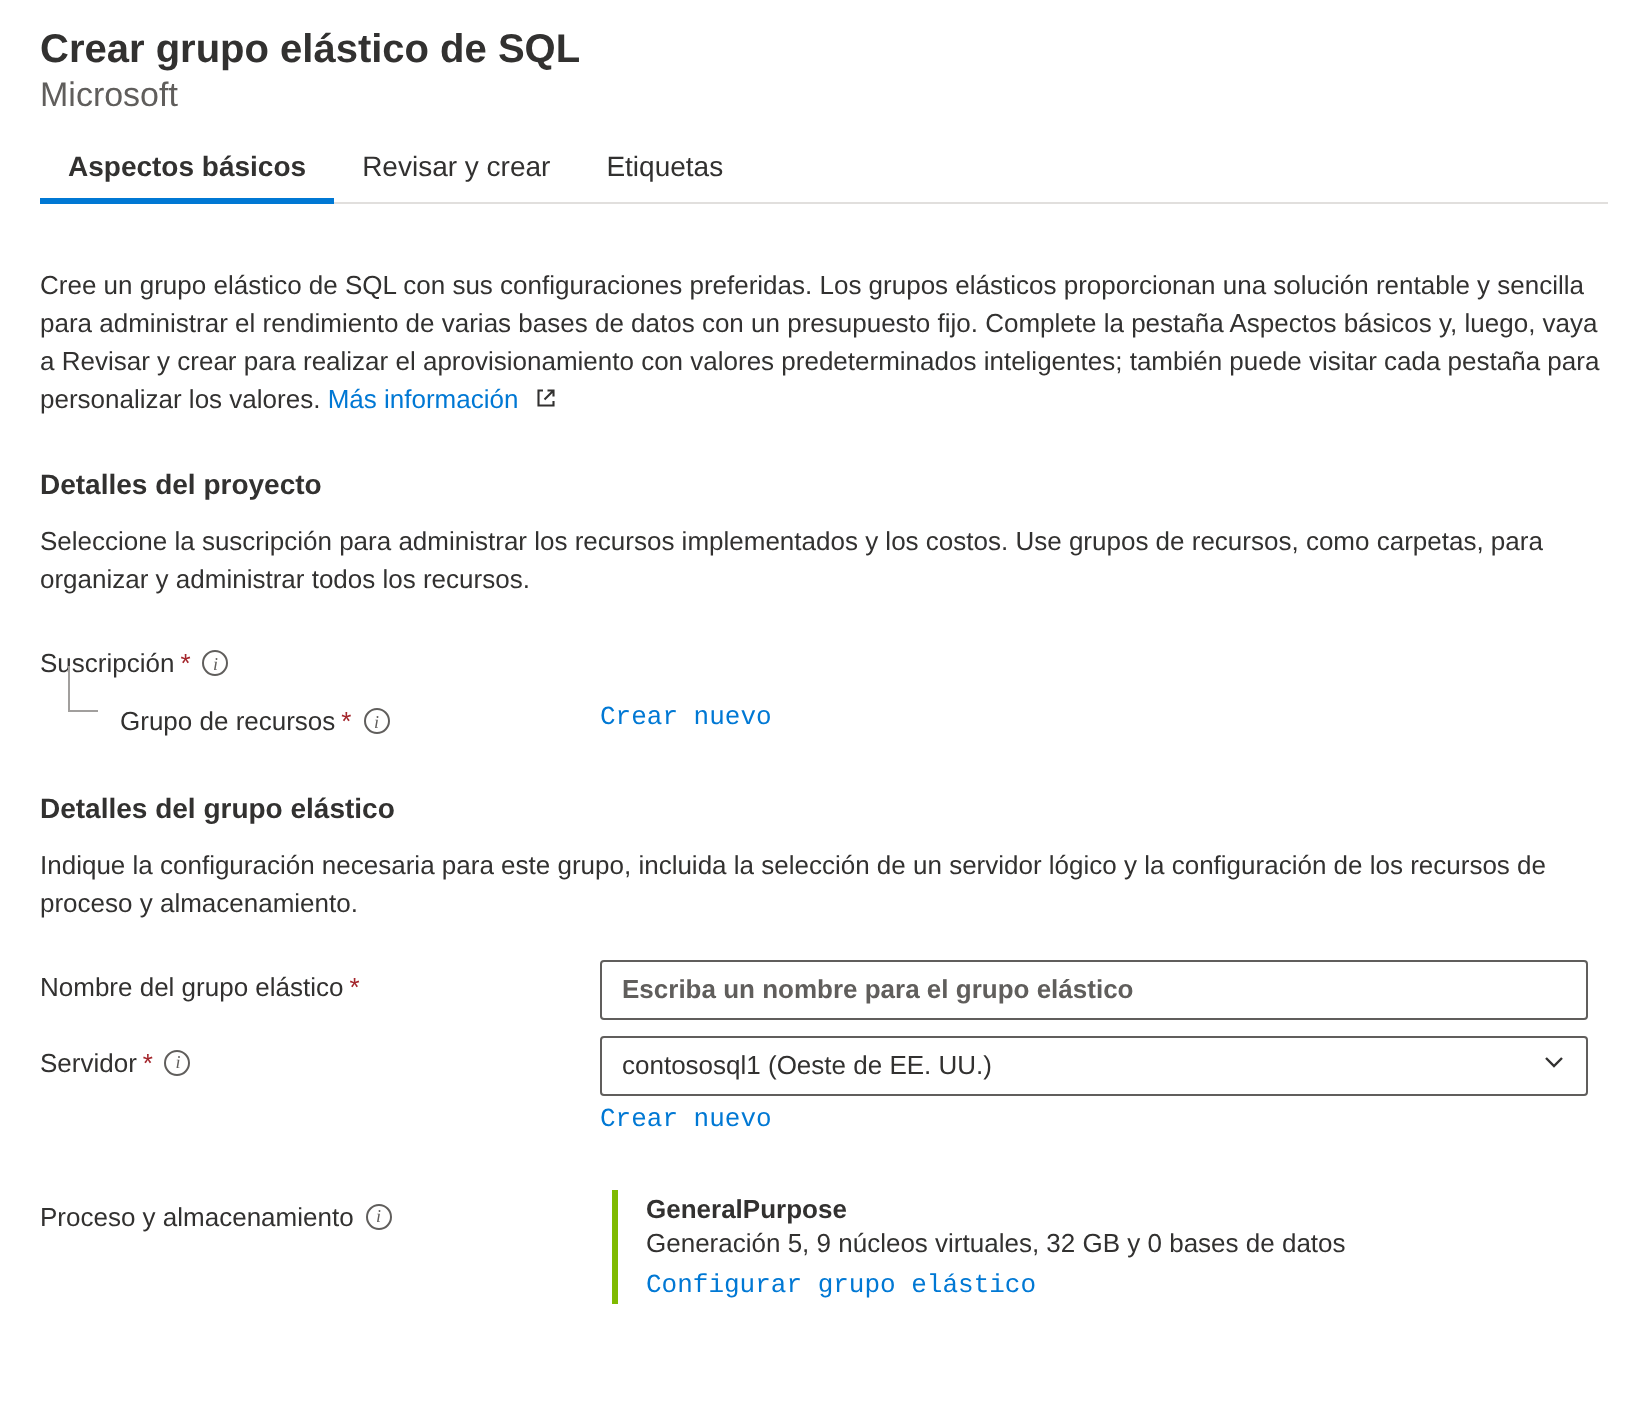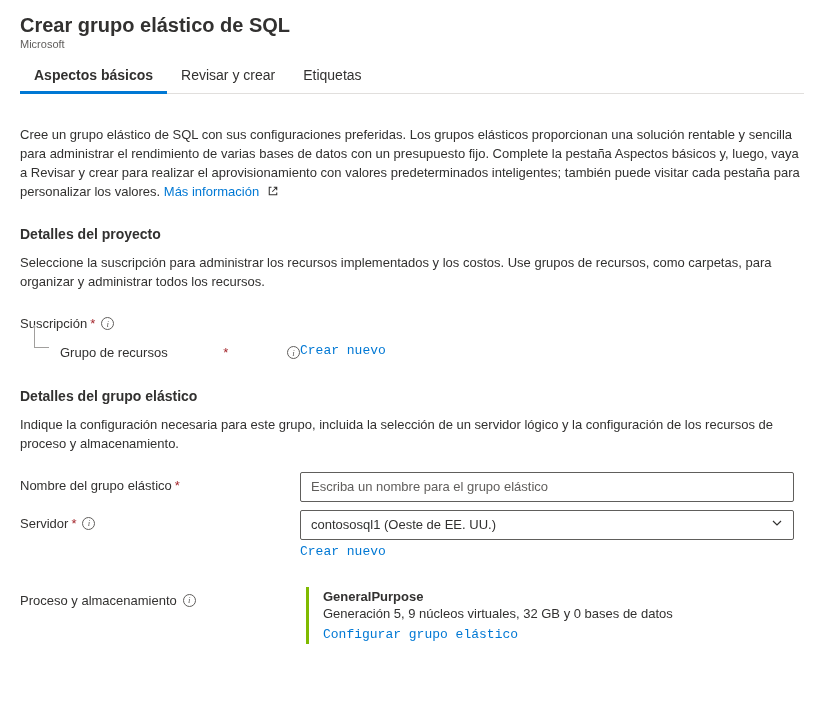--- a/index.html
+++ b/index.html
@@ -11,21 +11,21 @@
       padding: 14px 20px;
       width: 824px;
     }
     .page-title {
       font-size: 20px;
       font-weight: 600;
       color: #323130;
       margin-bottom: 1px;
     }
     .vendor {
-      font-size: 11px;
+      font-size: 17px;
       color: #605e5c;
       margin-bottom: 8px;
     }
     .tabs {
       display: flex;
       border-bottom: 1px solid #e1dfdd;
       margin-bottom: 32px;
     }
     .tab {
       padding: 8px 14px;
@@ -72,21 +72,20 @@
       width: 280px;
       display: flex;
       align-items: center;
       padding-top: 6px;
       font-size: 13px;
       color: #323130;
     }
     .label-indent {
       padding-left: 40px;
       position: relative;
-      justify-content: space-between;
     }
     .label-indent::before {
       content: "";
       position: absolute;
       left: 14px;
       top: -14px;
       width: 14px;
       height: 22px;
       border-left: 1px solid #a19f9d;
       border-bottom: 1px solid #a19f9d;
@@ -121,20 +120,21 @@
       color: #323130;
       background: #fff;
       display: flex;
       align-items: center;
       justify-content: space-between;
       cursor: pointer;
     }
     .text-input {
       cursor: text;
       outline: none;
+      font-weight: bold;
     }
     .text-input::placeholder { color: #605e5c; }
     .chevron {
       display: inline-block;
     }
     .linkish {
       color: #0078d4;
       font-size: 13px;
       margin-top: 4px;
       cursor: pointer;

